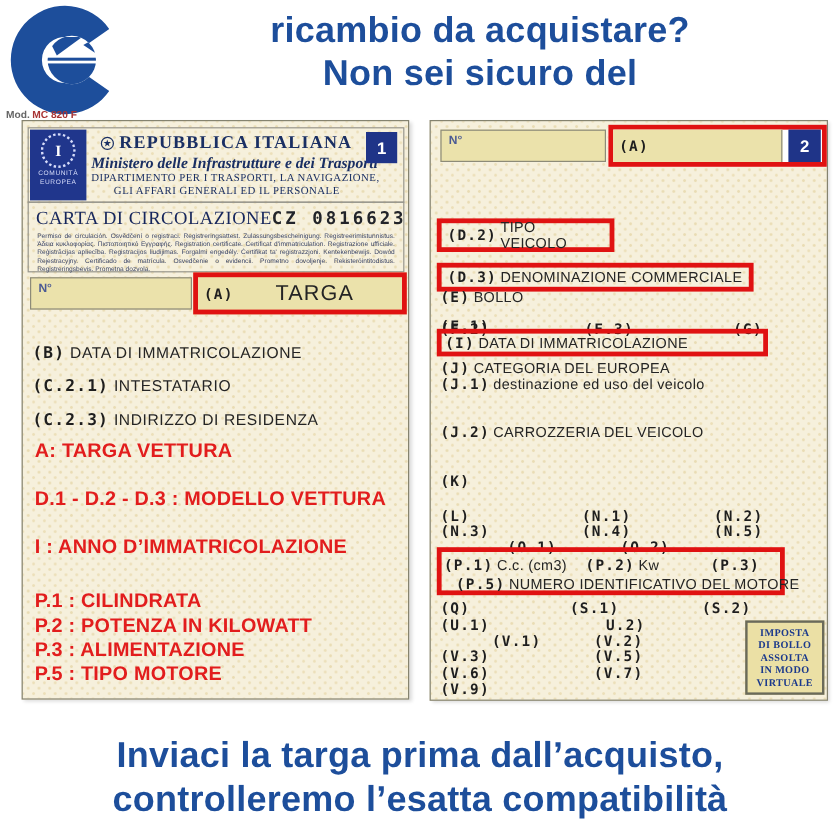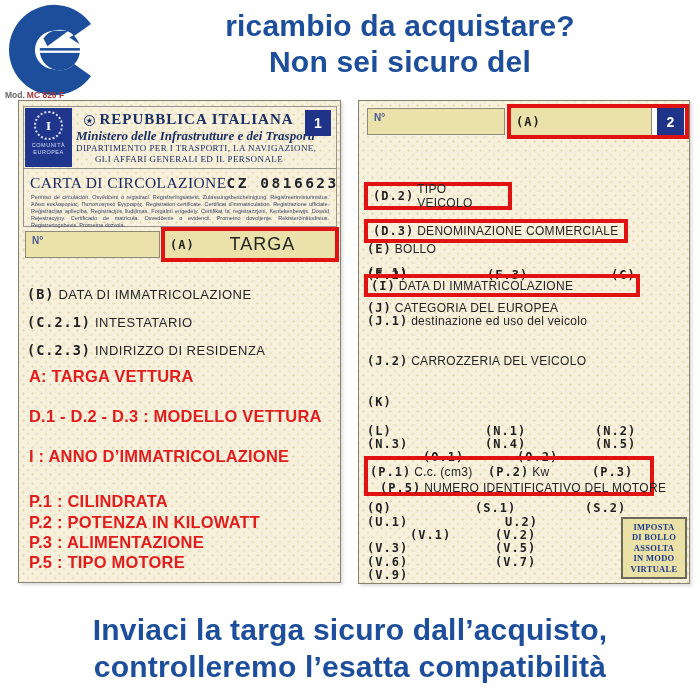--- a/index.html
+++ b/index.html
@@ -274,15 +274,15 @@
   <div class="imposta">
     <div>IMPOSTA</div>
     <div>DI BOLLO</div>
     <div>ASSOLTA</div>
     <div>IN MODO</div>
     <div>VIRTUALE</div>
   </div>
 </div>
 
 <div class="footer">
-  <div>Inviaci la targa sicuro dall’acquisto,</div>
+  <div>Inviaci la targa prima dall’acquisto,</div>
   <div>controlleremo l’esatta compatibilità</div>
 </div>
 
 </body></html>

